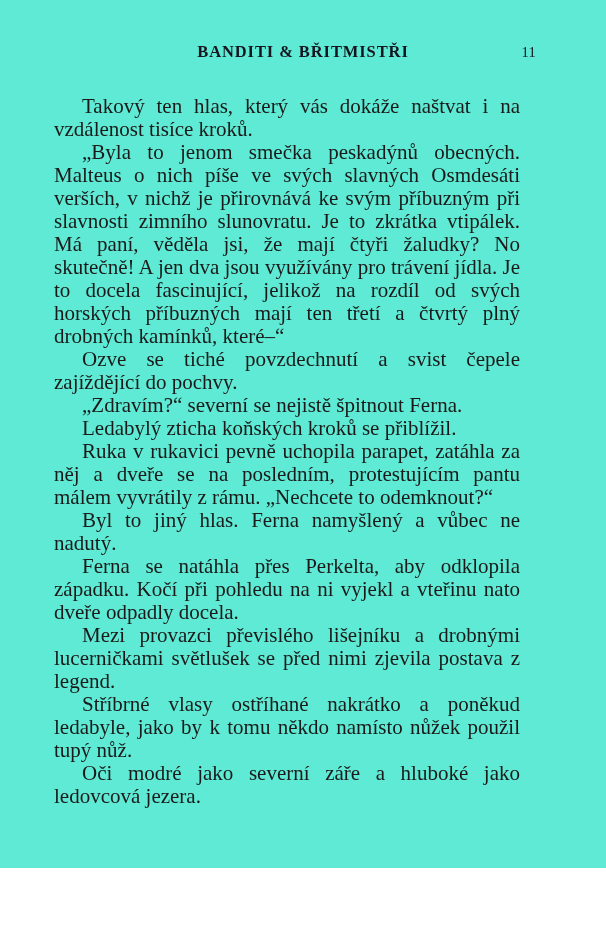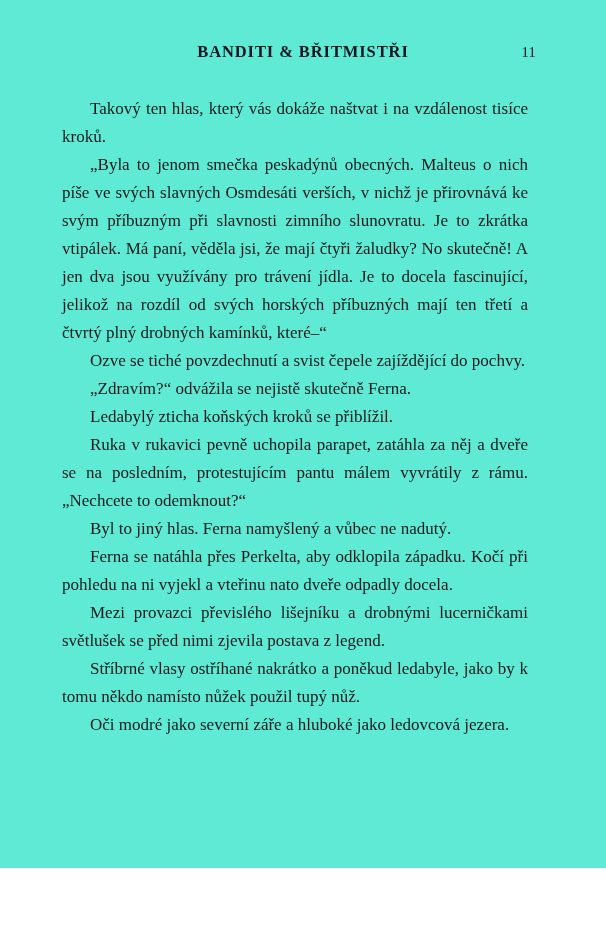--- a/index.html
+++ b/index.html
@@ -52,25 +52,25 @@
     top: 2px;
     font-size: 14.5px;
     color: #15151f;
     letter-spacing: 0.3px;
     text-align: right;
   }
 
   
   .textblock {
     position: absolute;
-    left: 62px;
+    left: 54px;
     top: 95px;
     width: 466px;
-    font-size: 17px;
-    line-height: 28px;
+    font-size: 21px;
+    line-height: 23px;
     text-align: justify;
     text-justify: inter-word;
     hyphens: manual;
     color: #1a1a1a;
   }
 
   .textblock p {
     margin: 0;
     text-indent: 28px;
   }
@@ -90,21 +90,21 @@
 
   <div class="running-head">
     <div class="head-title">BANDITI &amp; BŘITMISTŘI</div>
     <div class="head-folio">11</div>
   </div>
 
   <div class="textblock" id="textblock">
       <p><span>Takový ten hlas, který vás dokáže naštvat i na vzdálenost tisíce kroků.</span></p>
       <p><span>„Byla to jenom smečka peskadýnů obecných. Malteus o nich píše ve svých slavných </span><span class="italic">Osmdesáti verších</span><span>, v nichž je přirovnává ke svým příbuzným při slavnosti zimního slunovratu. Je to zkrátka vtipálek. Má paní, věděla jsi, že mají čtyři žaludky? No skutečně! A jen dva jsou využívány pro trávení jídla. Je to docela fascinující, jelikož na rozdíl od svých horských příbuzných mají ten třetí a čtvrtý plný drobných kamínků, které–“</span></p>
       <p><span>Ozve se tiché povzdechnutí a svist čepele zajíždějící do pochvy.</span></p>
-      <p><span>„Zdravím?“ odvážila se nejistě skutečně Ferna.</span></p>
+      <p><span>„Zdravím?“ severní se nejistě špitnout Ferna.</span></p>
       <p><span>Ledabylý zticha koňských kroků se přiblížil.</span></p>
       <p><span>Ruka v rukavici pevně uchopila parapet, zatáhla za něj a dveře se na posledním, protestujícím pantu málem vyvrátily z rámu. „Nechcete to odemknout?“</span></p>
       <p><span>Byl to jiný hlas. Ferna namyšlený a vůbec ne nadutý.</span></p>
       <p><span>Ferna se natáhla přes Perkelta, aby odklopila západku. Kočí při pohledu na ni vyjekl a vteřinu nato dveře odpadly docela.</span></p>
       <p><span>Mezi provazci převislého lišejníku a drobnými lucerničkami světlušek se před nimi zjevila postava z legend.</span></p>
       <p><span>Stříbrné vlasy ostříhané nakrátko a poněkud ledabyle, jako by k tomu někdo namísto nůžek použil tupý nůž.</span></p>
       <p><span>Oči modré jako severní záře a hluboké jako ledovcová jezera.</span></p>
     </div>
 
 </div>

